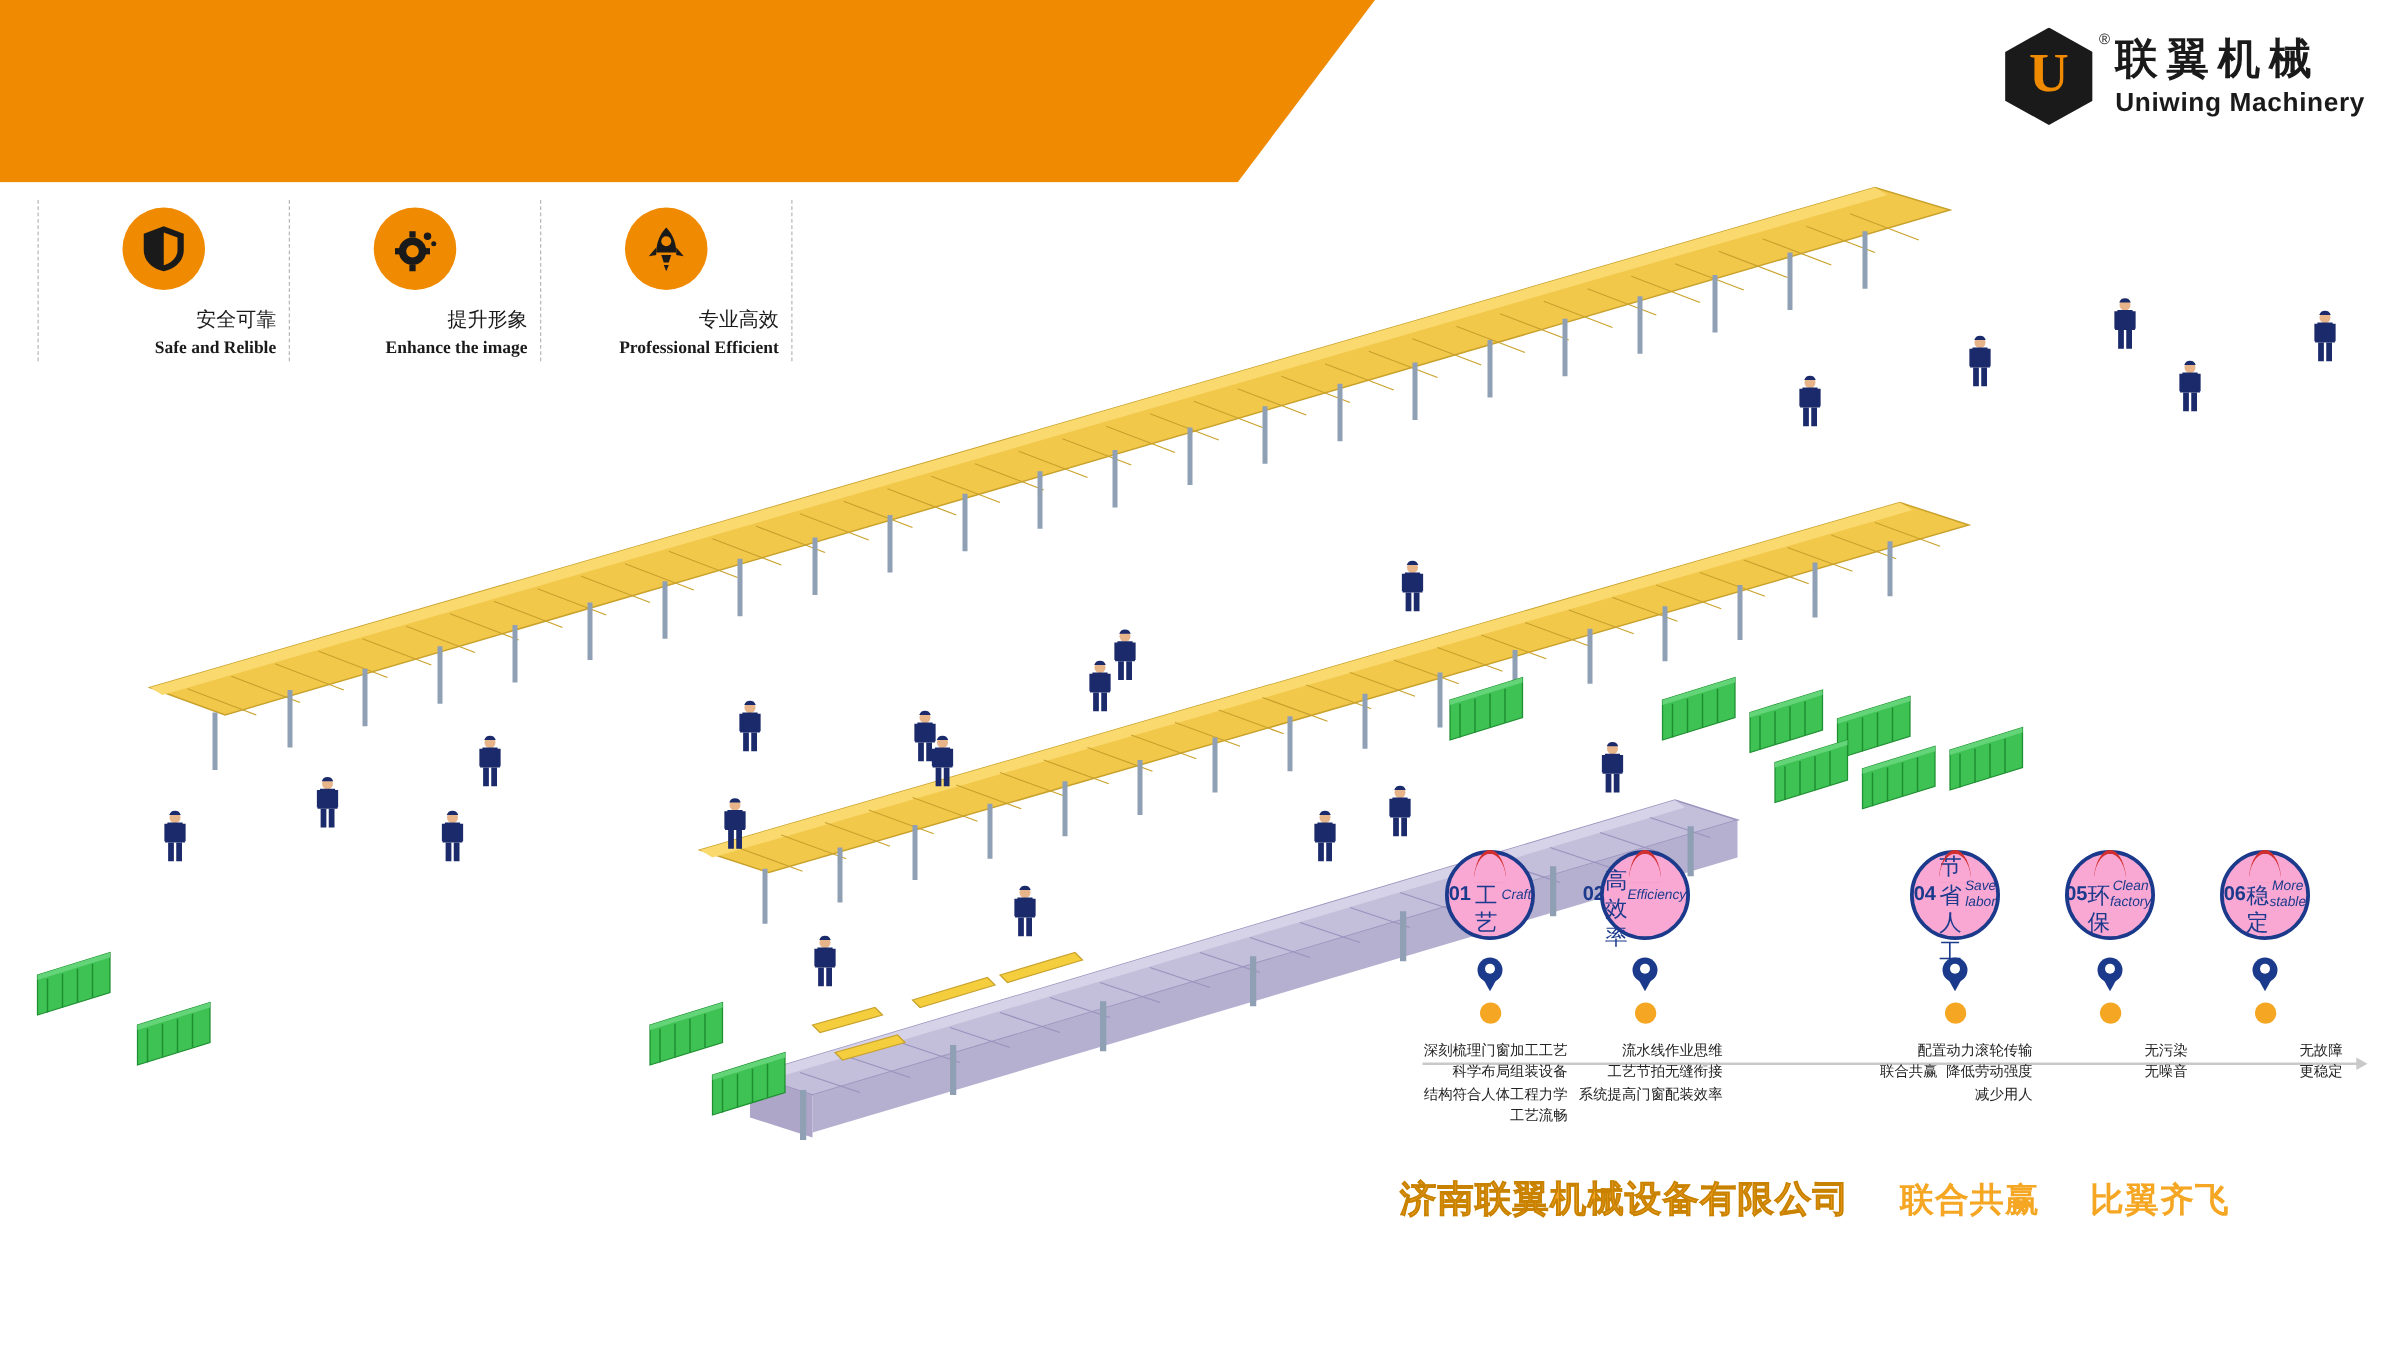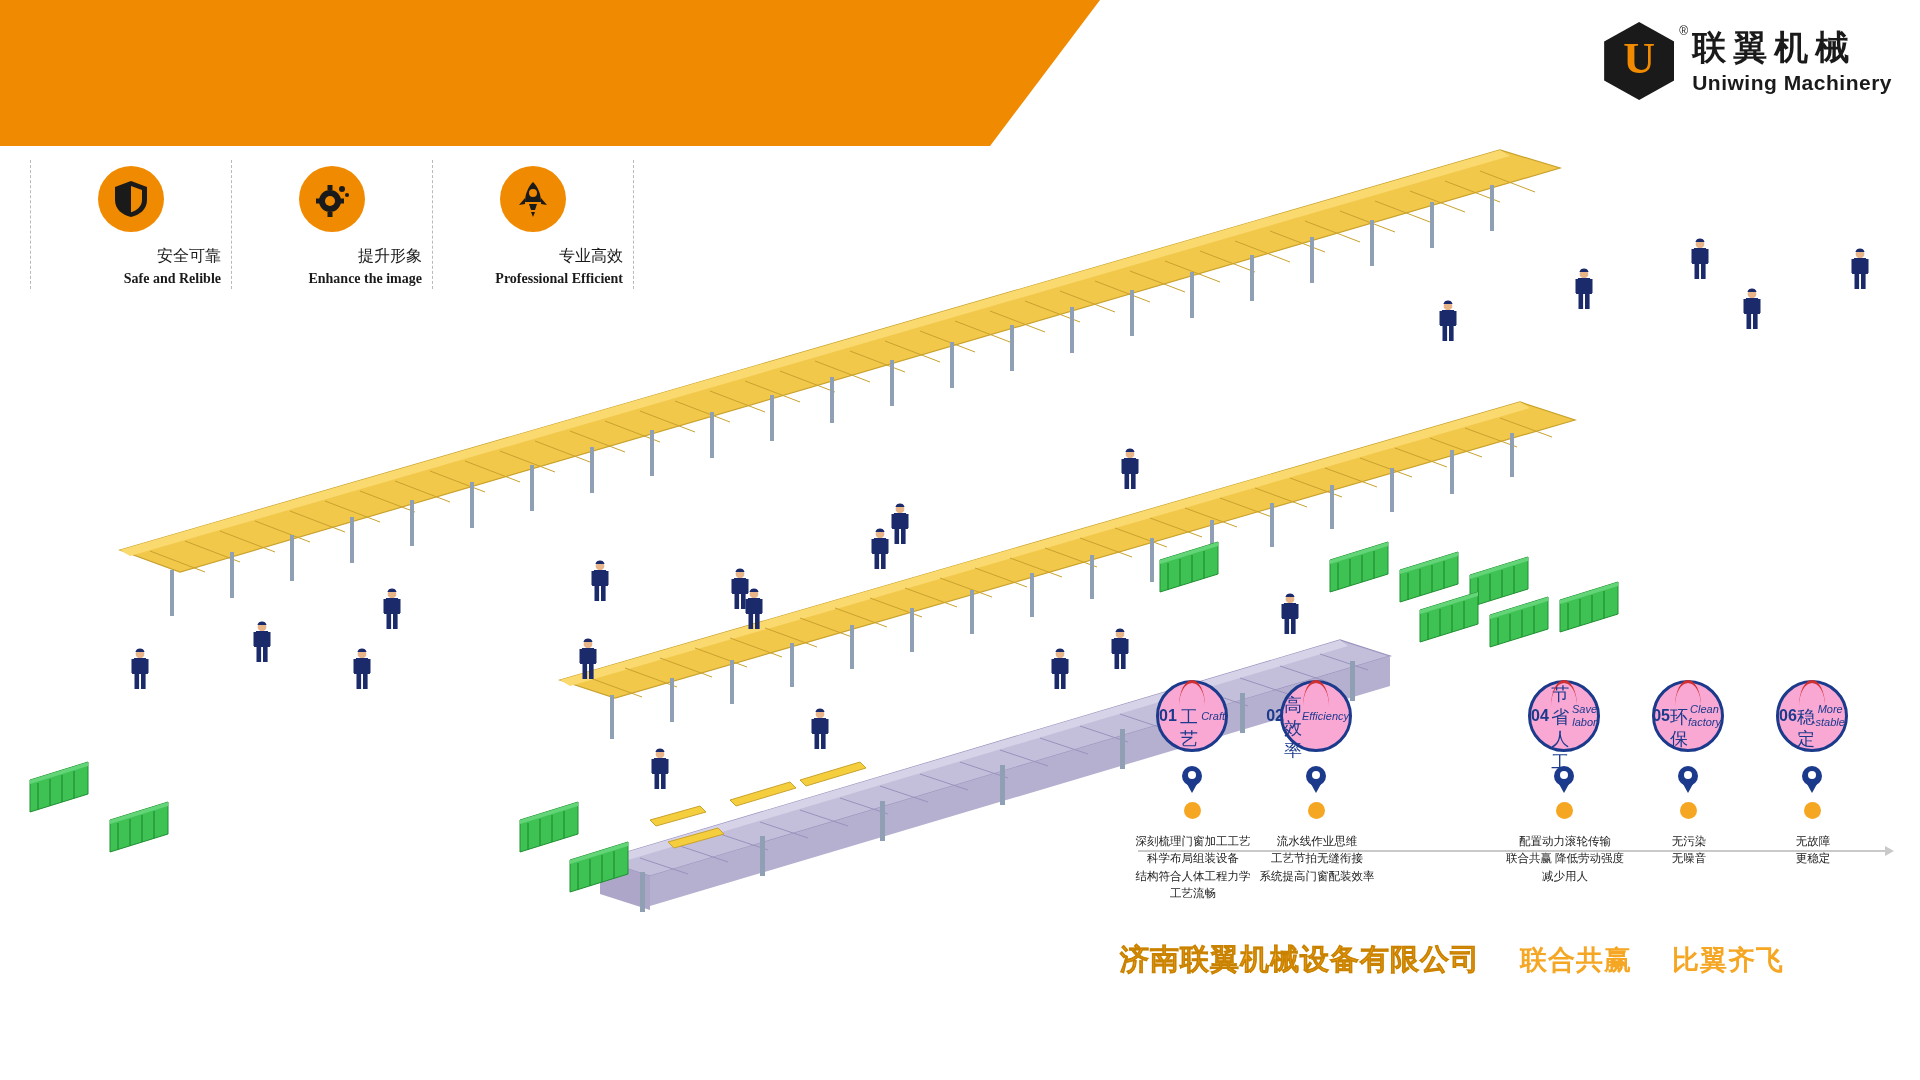--- a/index.html
+++ b/index.html
@@ -97,21 +97,21 @@
     content:"";position:absolute;left:50%;bottom:-7px;margin-left:-5px;
     width:0;height:0;border-left:5px solid transparent;border-right:5px solid transparent;
     border-top:9px solid #1B3A8C;
   }
   .tl-dot{
     width:17px;height:17px;border-radius:50%;background:#F5A623;
     margin:16px auto 0 auto;
   }
   .tl-desc{
     margin-top:14px;font-size:11.5px;color:#222;line-height:1.5;
-    font-family:Liberation Serif, serif;text-align:center;padding-left:2px;
+    font-family:Liberation Mono, monospace;text-align:right;padding-left:2px;
     white-space:pre-line;
   }
   
   .footer{
     position:absolute;left:1120px;top:940px;width:790px;z-index:4;
     display:flex;align-items:baseline;gap:40px;
     font-family:"DejaVu Sans",sans-serif;
   }
   .footer-company{
     font-size:29px;font-weight:bold;color:#F5A623;letter-spacing:1px;

